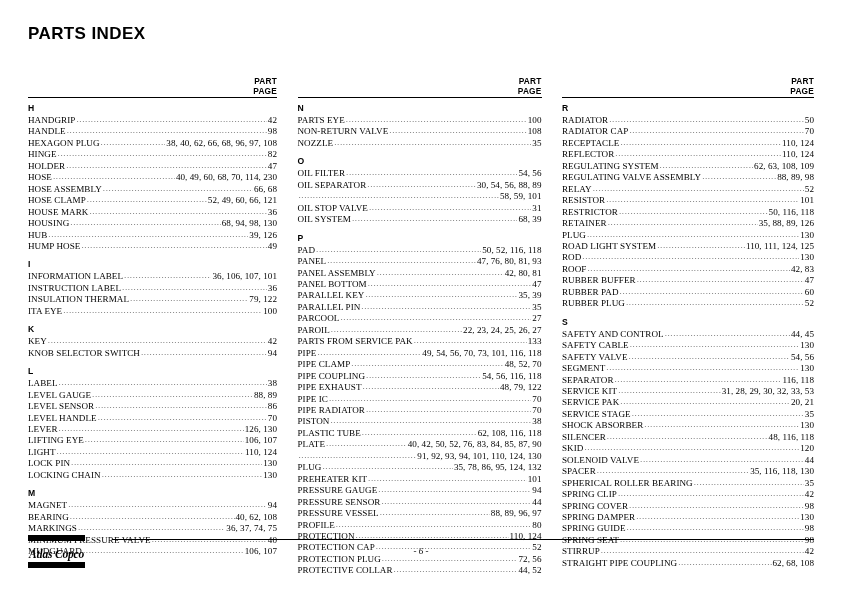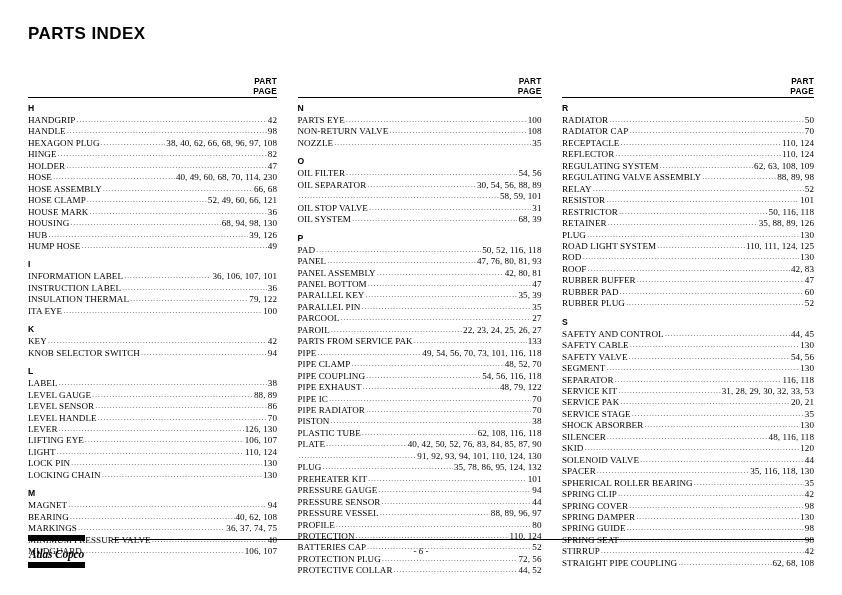--- a/index.html
+++ b/index.html
@@ -480,21 +480,21 @@
         <span class="name">PROFILE</span>
         <span class="dots">.........................................................................................</span>
         <span class="pages">80</span>
       </div>
       <div class="entry">
         <span class="name">PROTECTION</span>
         <span class="dots">.........................................................................................</span>
         <span class="pages">110, 124</span>
       </div>
       <div class="entry">
-        <span class="name">BATTERIES CAP</span>
+        <span class="name">PROTECTION CAP</span>
         <span class="dots">.........................................................................................</span>
         <span class="pages">52</span>
       </div>
       <div class="entry">
         <span class="name">PROTECTION PLUG</span>
         <span class="dots">.........................................................................................</span>
         <span class="pages">72, 56</span>
       </div>
       <div class="entry">
         <span class="name">PROTECTIVE COLLAR</span>

